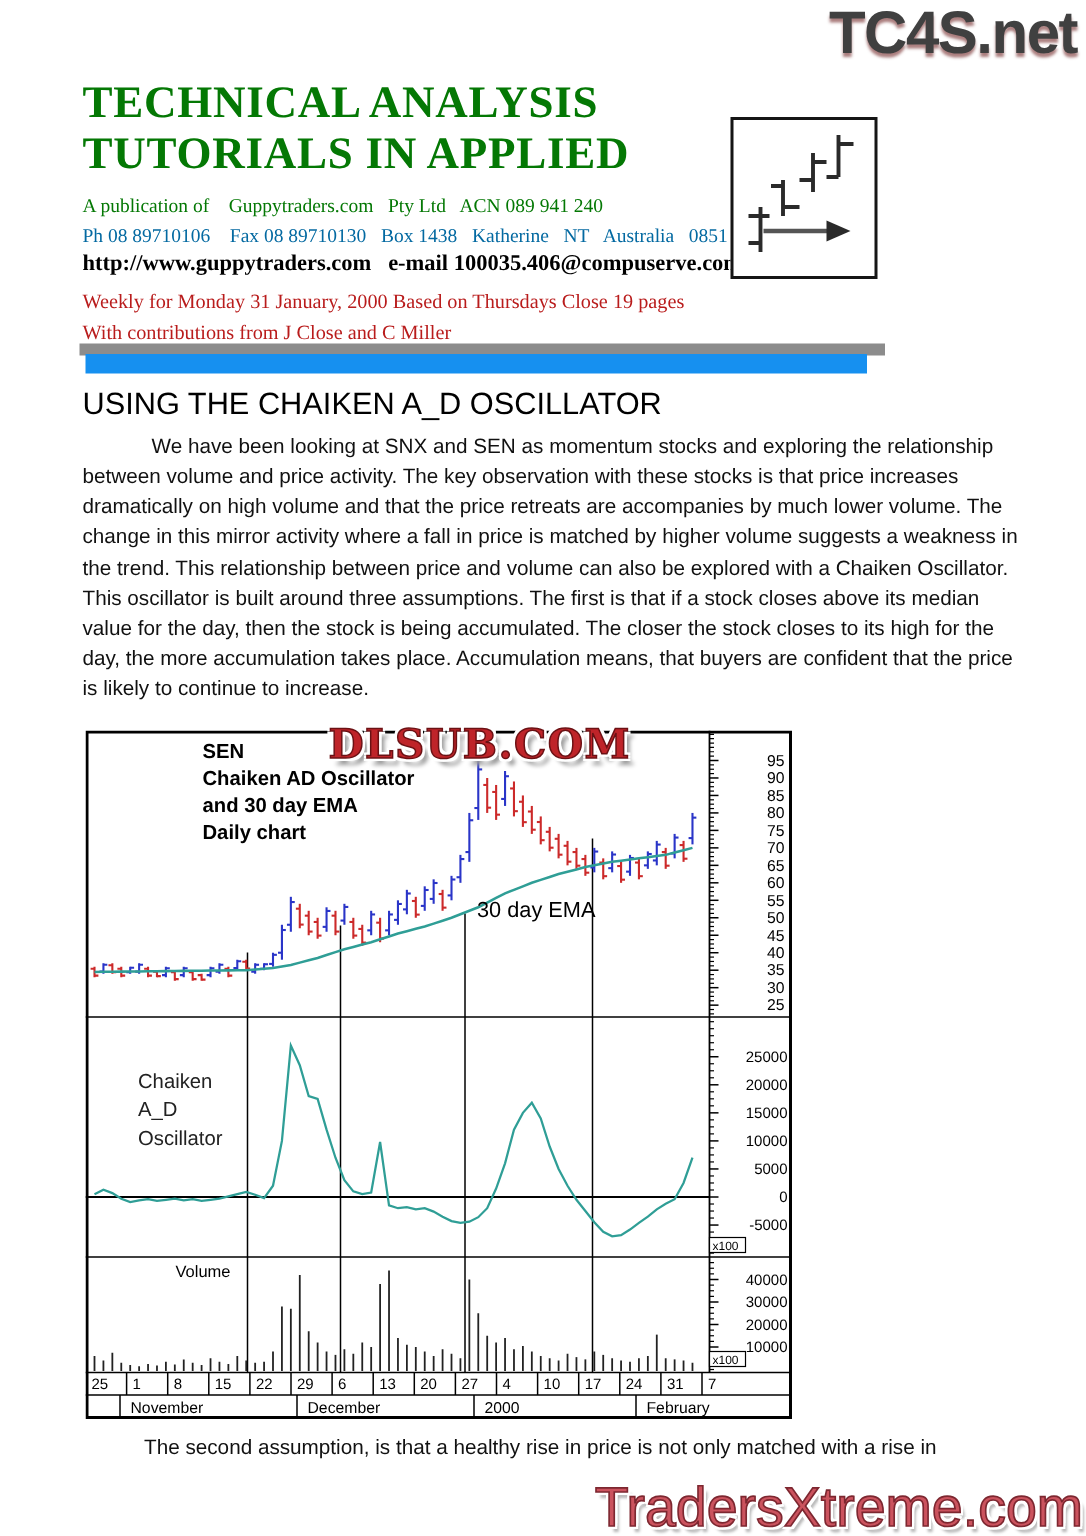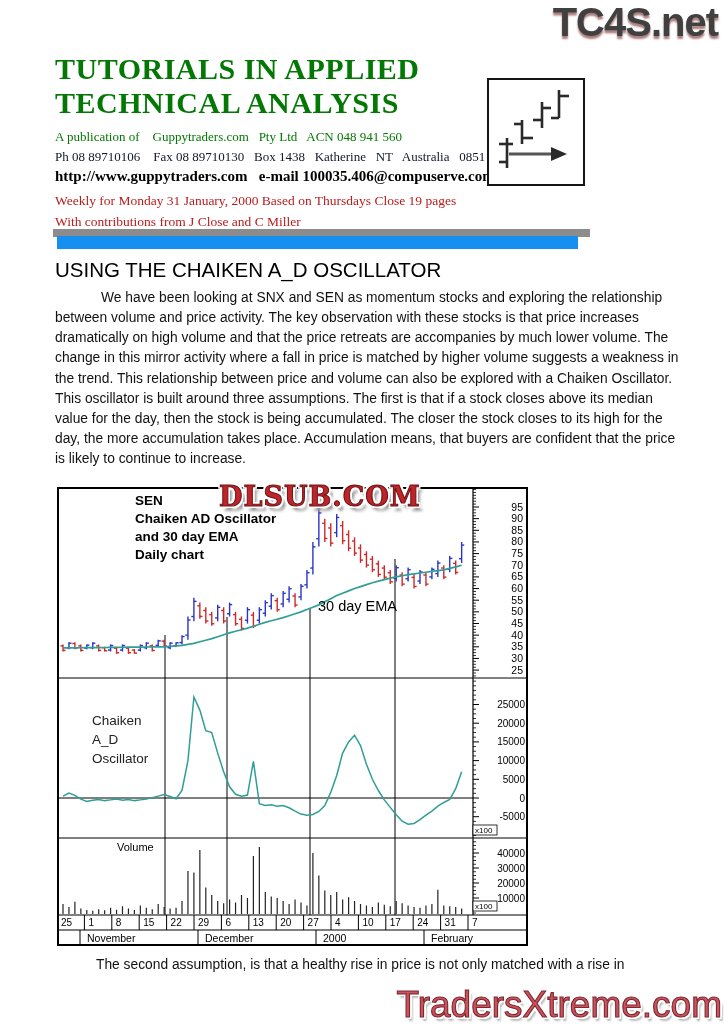--- a/index.html
+++ b/index.html
@@ -5,21 +5,21 @@
   html,body{margin:0;padding:0;}
   body{width:724px;height:1024px;background:#fff;font-family:"Liberation Sans",sans-serif;position:relative;overflow:hidden;}
   .abs{position:absolute;}
   
   .tc4s{top:0px;right:6px;font-family:"Liberation Sans",sans-serif;font-weight:bold;font-size:40px;letter-spacing:-1px;color:#404040;text-shadow:0 3px 2px rgba(125,55,55,.65);}
   
   .masthead{left:55px;top:52px;width:430px;}
   .news-title{font-family:"Liberation Serif",serif;font-weight:bold;font-size:30px;line-height:34px;color:#047804;letter-spacing:.5px;}
   .hdr-line{white-space:pre;font-family:"Liberation Serif",serif;}
   .pub-line{margin-top:9px;font-size:13px;color:#047804;}
-  .contact-line{margin-top:4px;font-size:13px;color:#0f172a;}
+  .contact-line{margin-top:4px;font-size:13px;color:#0369a1;}
   .web-line{margin-top:3px;font-size:15px;font-weight:bold;color:#000;}
   .weekly-block{left:55px;top:193px;width:560px;}
   .weekly-line{font-family:"Liberation Serif",serif;font-size:13.5px;color:#b91c1c;margin-bottom:5px;}
   
   .logo-box{left:487px;top:78px;width:94px;height:104px;border:2px solid #151515;background:#fff;}
   
   .bar-gray{left:53px;top:229px;width:537px;height:8px;background:#8c8c8c;}
   .bar-blue{left:57px;top:236px;width:521px;height:13px;background:#1690f0;}
   
   .article-heading{left:55px;top:258px;font-size:20.5px;font-weight:normal;color:#000;}
@@ -32,23 +32,23 @@
   
   .footer-logo{right:2px;top:984px;font-weight:normal;font-size:37px;letter-spacing:0px;color:#cb535e;-webkit-text-stroke:1.1px #7d2730;
     text-shadow:-2px -2px 0 #fff,2px -2px 0 #fff,-2px 2px 0 #fff,2px 2px 0 #fff,0 -2px 0 #fff,0 2px 0 #fff,-2px 0 0 #fff,2px 0 0 #fff,3px 4px 2px #b5b5b5;}
 </style>
 </head>
 <body>
 
 <div class="abs tc4s">TC4S.net</div>
 
 <div class="abs masthead">
+  <div class="news-title">TECHNICAL ANALYSIS</div>
   <div class="news-title">TUTORIALS IN APPLIED</div>
-  <div class="news-title">TECHNICAL ANALYSIS</div>
-  <div class="hdr-line pub-line">A publication of    Guppytraders.com   Pty Ltd   ACN 048 941 560</div>
+  <div class="hdr-line pub-line">A publication of    Guppytraders.com   Pty Ltd   ACN 089 941 240</div>
   <div class="hdr-line contact-line">Ph 08 89710106    Fax 08 89710130   Box 1438   Katherine   NT   Australia   0851</div>
   <div class="hdr-line web-line">http://www.guppytraders.com   e-mail 100035.406@compuserve.com</div>
 </div>
 
 <div class="abs logo-box">
   <svg width="90" height="100" viewBox="0 0 90 100">
     <g stroke="#2a2a2a" stroke-width="2.6" fill="none">
       <line x1="18" y1="58" x2="18" y2="88"></line>
         <line x1="10" y1="82" x2="18" y2="82"></line>
         <line x1="10" y1="64" x2="24" y2="64"></line>

